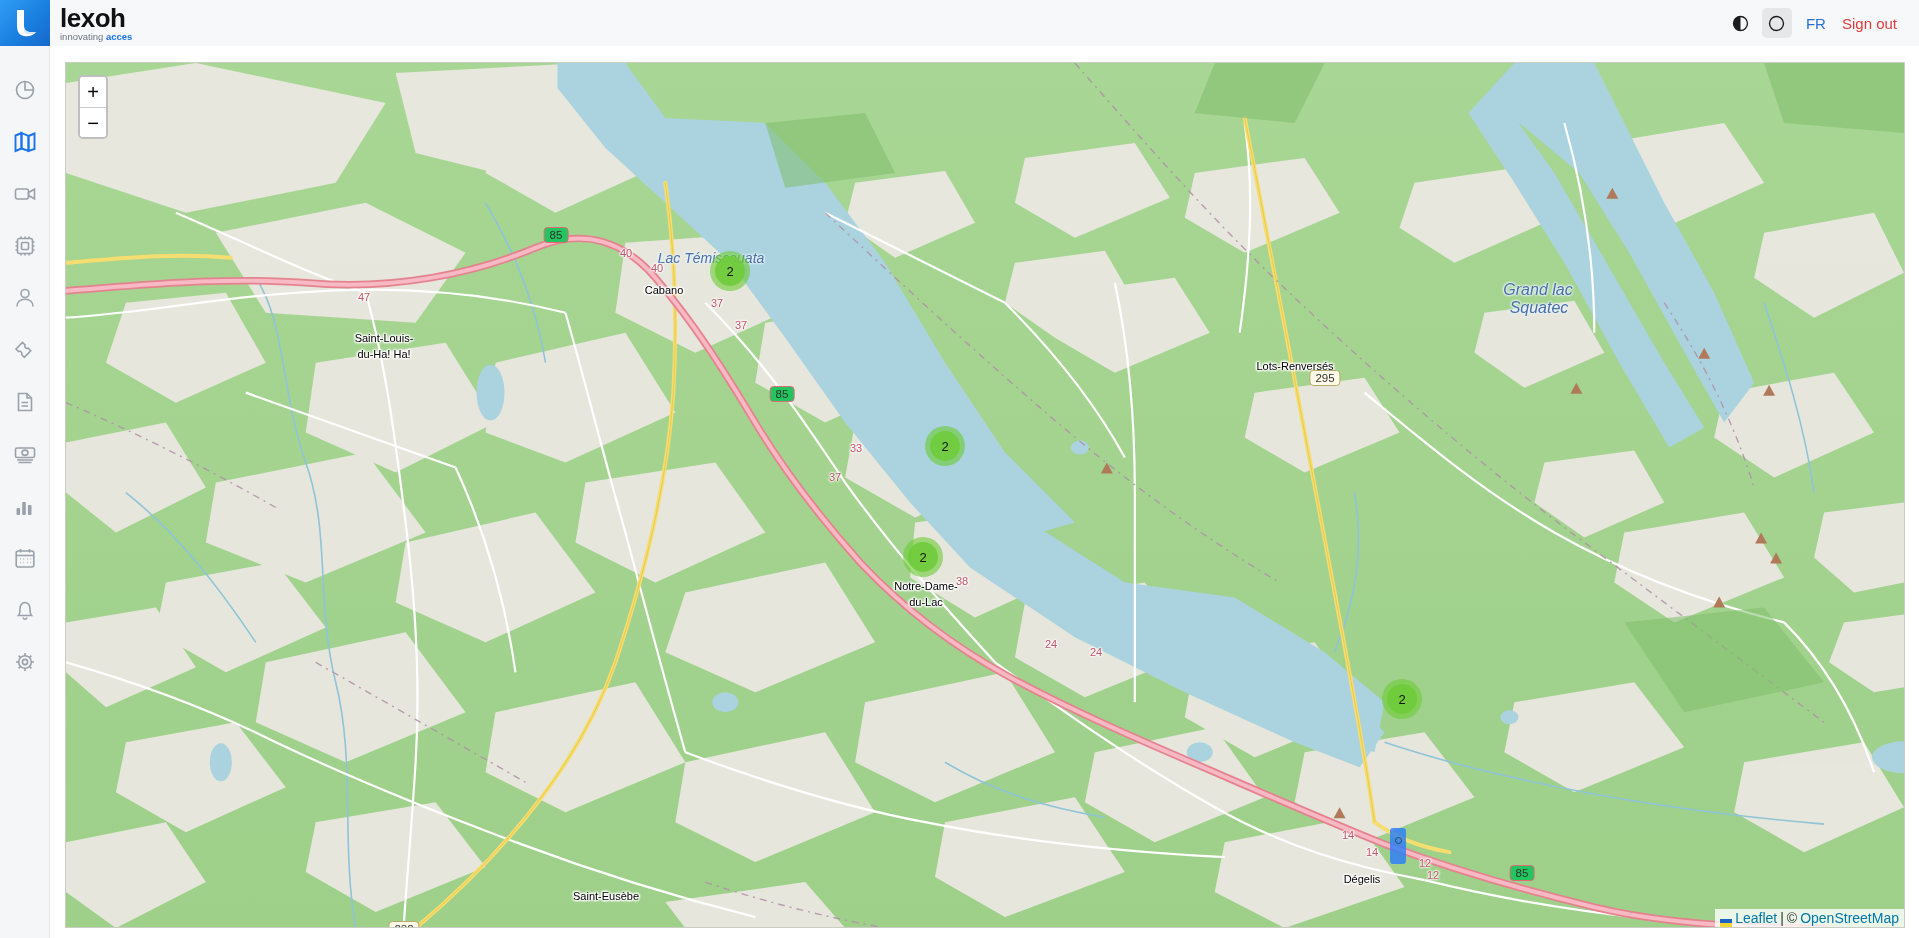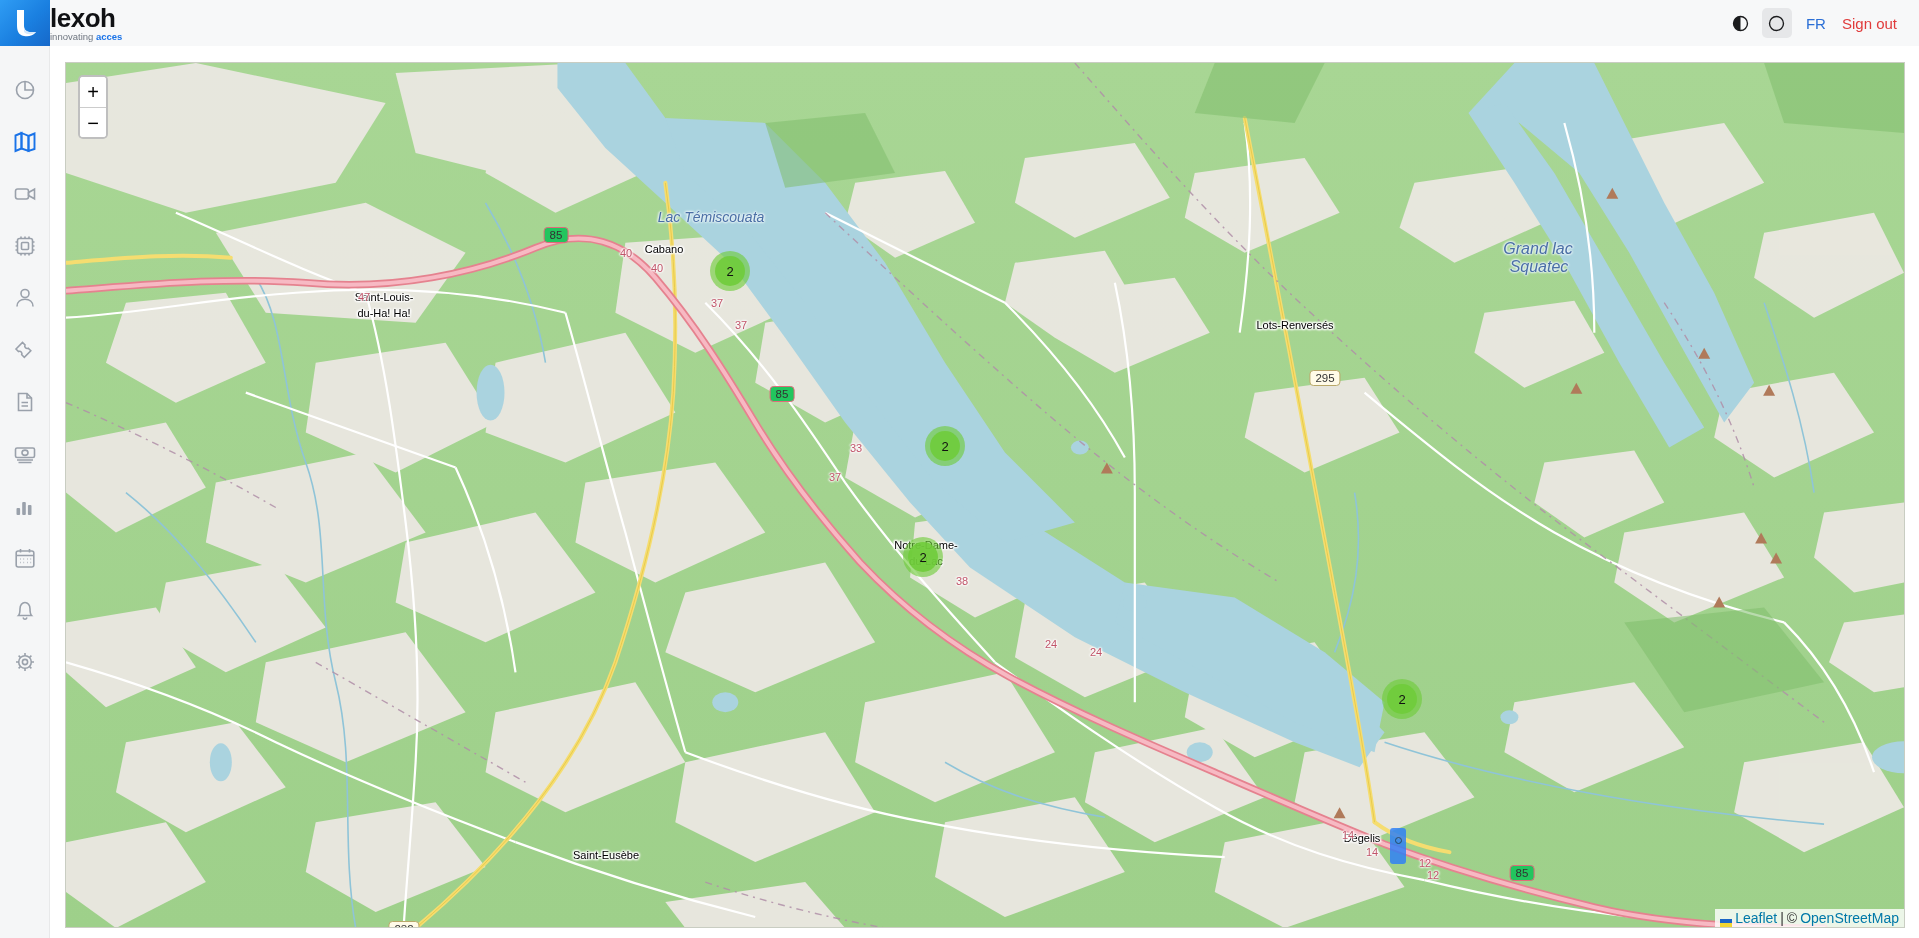--- a/index.html
+++ b/index.html
@@ -36,21 +36,21 @@
   .nav-item.active .ic { stroke: #1a73e8; stroke-width: 1.9; }
 
   
   #header {
     position: absolute; left: 50px; top: 0;
     width: 1869px; height: 46px;
     background: #f7f8f9;
     display: flex; align-items: center;
     z-index: 35;
   }
-  #brand-text { line-height: 1; }
+  #brand-text { margin-left: 10px; line-height: 1; }
   #brand-word {
     font-size: 26px; font-weight: 700; color: #101114;
     letter-spacing: -0.5px; display: block;
   }
   #brand-tag { font-size: 9.5px; color: #6f7680; display: block; margin-top: 1px; }
   #brand-tag b { color: #1a73e8; font-weight: 700; }
 
   #header-actions {
     margin-left: auto; display: flex; align-items: center; gap: 6px;
     padding-right: 18px;
@@ -126,20 +126,21 @@
     display:flex; align-items:flex-start; justify-content:center;
   }
   .cam-marker .dot { width:7px;height:7px;border-radius:50%;border:1.5px solid #0a2a5e; margin-top:9px;}
 
   
   .mlabel {
     position: absolute; z-index: 12;
     font-family: "Liberation Sans", sans-serif;
     white-space: nowrap; pointer-events: none;
     transform: translate(-50%, -50%);
+    margin-top: 41px;
   }
   .lbl-town { font-size: 11px; color: #000000; text-shadow:
       -1.4px 0 2px #fff, 1.4px 0 2px #fff, 0 -1.4px 2px #fff, 0 1.4px 2px #fff,
       -1px -1px 2px #fff, 1px 1px 2px #fff, 1px -1px 2px #fff, -1px 1px 2px #fff; }
   .lbl-water { font-size: 14px; color: #4a6fa5; font-style: italic; text-shadow:
       -1.2px 0 2px #e7f2f7, 1.2px 0 2px #e7f2f7, 0 -1.2px 2px #e7f2f7, 0 1.2px 2px #e7f2f7; }
   .lbl-water.sm { font-size: 16px; }
 
   
   .shield {

